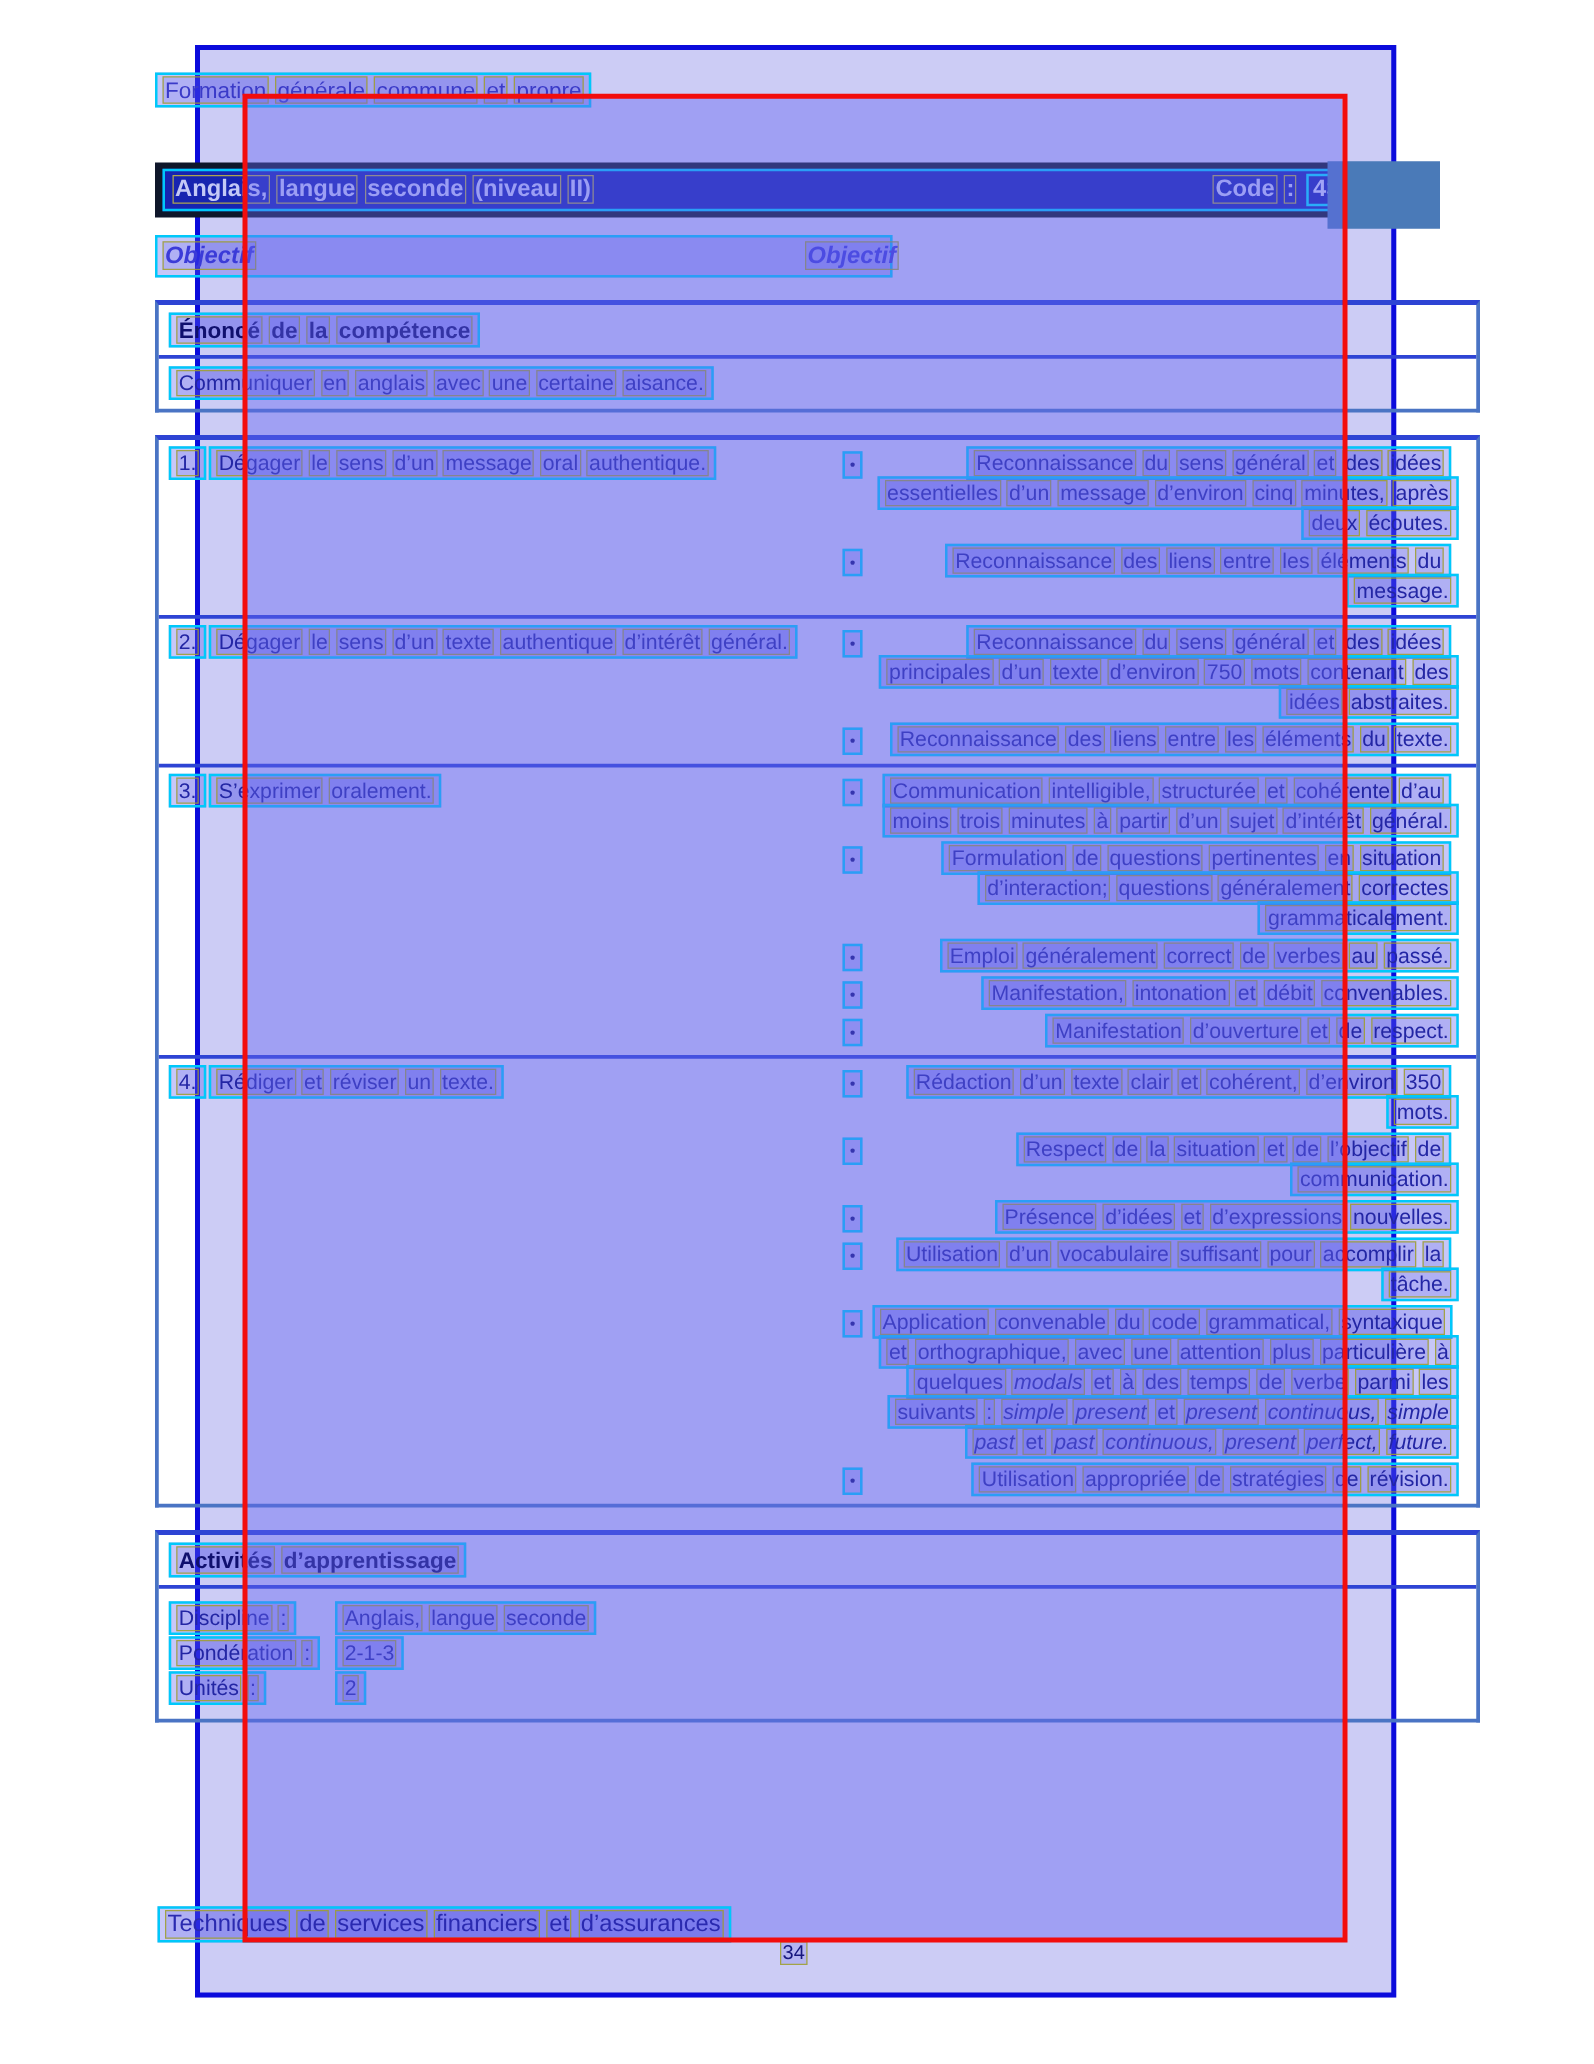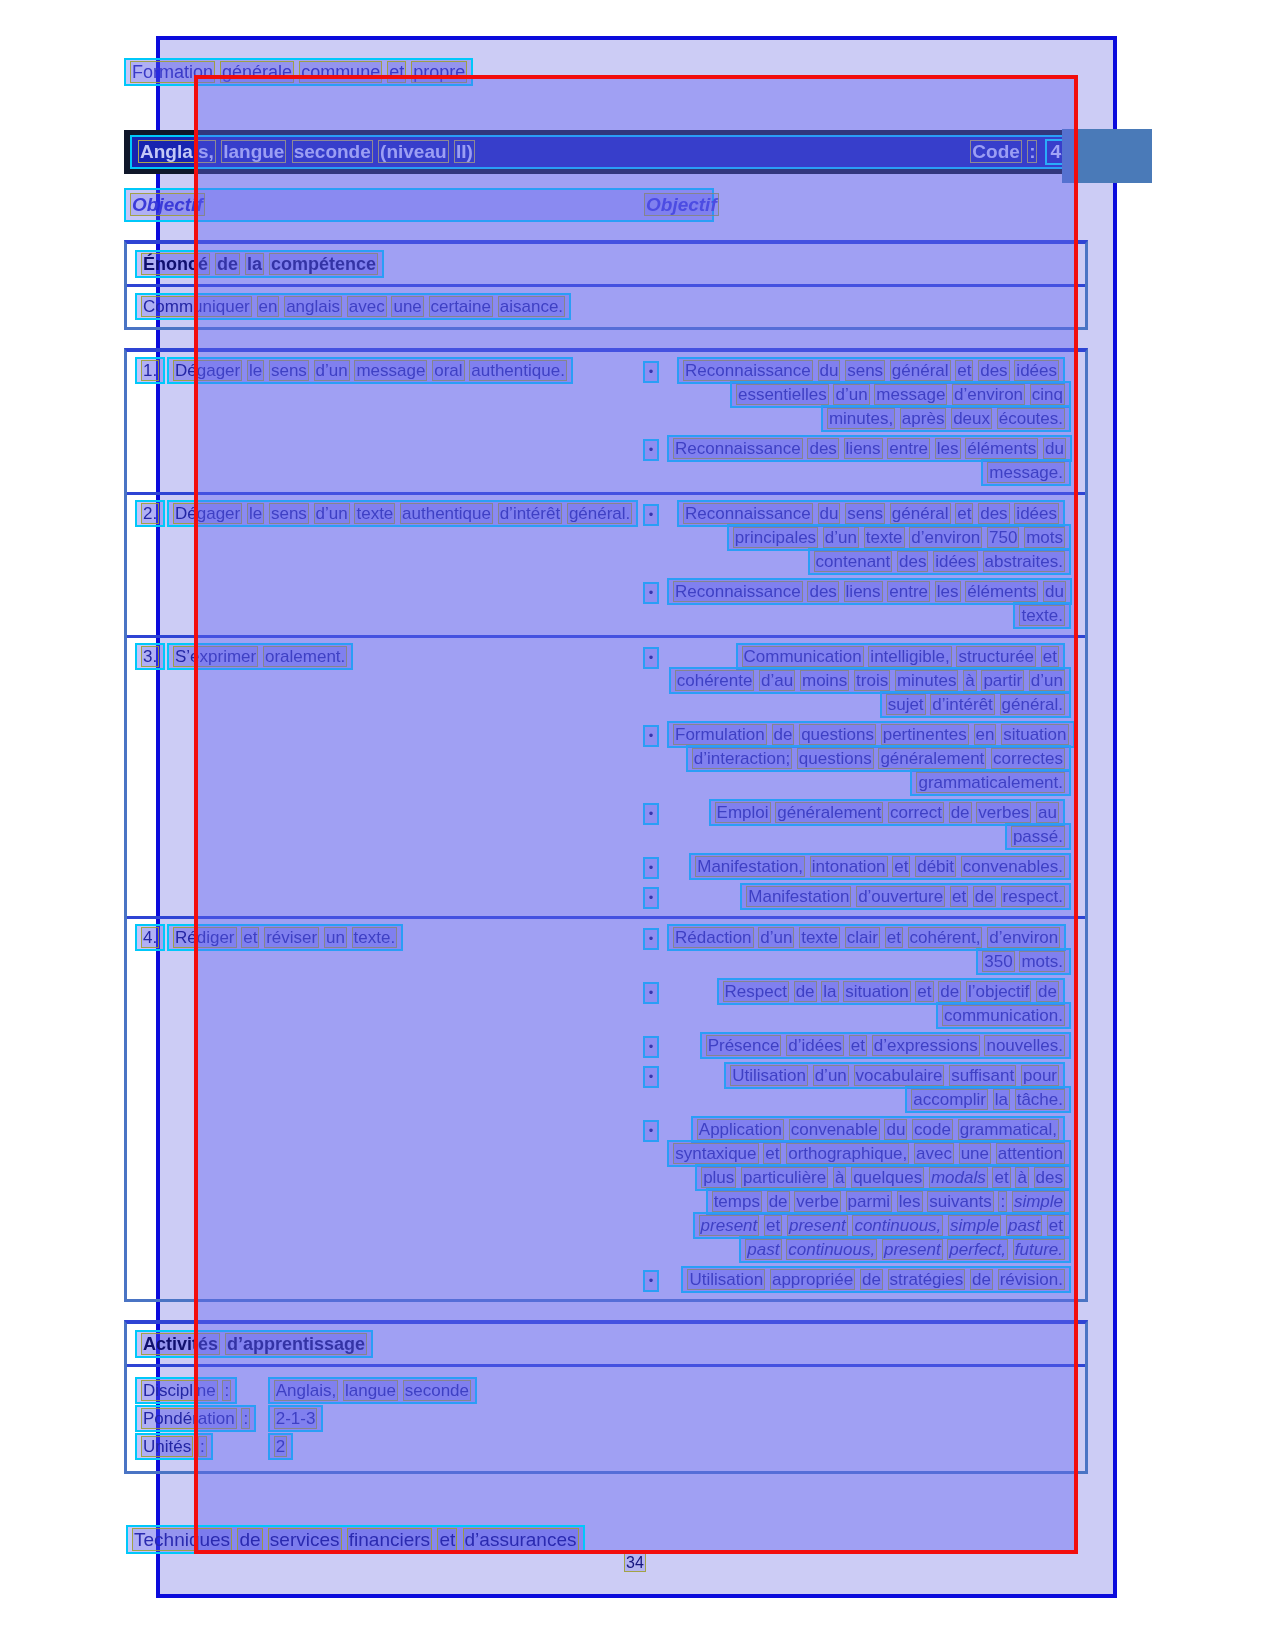--- a/index.html
+++ b/index.html
@@ -61,30 +61,30 @@
   .objline{
     margin-top:14px;position:relative;display:block;width:578px;
     border:2px solid #00c8fa;background:rgba(85,85,235,0.33);
     padding:3px 4px;z-index:10;
     font-weight:700;font-style:italic;font-size:19px;color:#3b3bd8;
     line-height:24px;
   }
   .std{position:absolute;left:518px;top:3px;}
   
   .tbl{
-    margin-top:18px;width:964px;box-sizing:border-box;
+    margin-top:18px;width:1060px;box-sizing:border-box;
     border:3px solid #4a74c4;border-top:4px solid #2e44d4;
   }
   .tbl-h{
     padding:8px 8px;border-bottom:3px solid #2e44d4;
     font-weight:700;color:#10106e;font-size:18px;
   }
   .tbl-b{padding:8px 8px;font-size:17px;}
   .hrow{display:grid;grid-template-columns:516px auto;}
-  .c-row{display:grid;grid-template-columns:516px auto;padding:7px 8px 7px 0;}
+  .c-row{display:grid;grid-template-columns:516px auto;padding:7px 8px 7px 0;gap:31px;}
   .c-row + .c-row{border-top:3px solid #2e44d4;}
   .cell-l{padding-left:8px;font-size:17px;}
   .num{display:inline-block;width:32px;vertical-align:top;}
   .cell-r{font-size:17px;padding-right:6px;}
   .crit{display:flex;align-items:flex-start;margin-bottom:6px;}
   .crit:last-child{margin-bottom:0;}
   .mk{
     flex:0 0 auto;width:12px;height:18px;margin:2px 8px 0 0;
     border:2px solid #00c8fa;background:rgba(75,75,235,0.25);
     font-size:13px;line-height:17px;text-align:center;color:#16167e;

